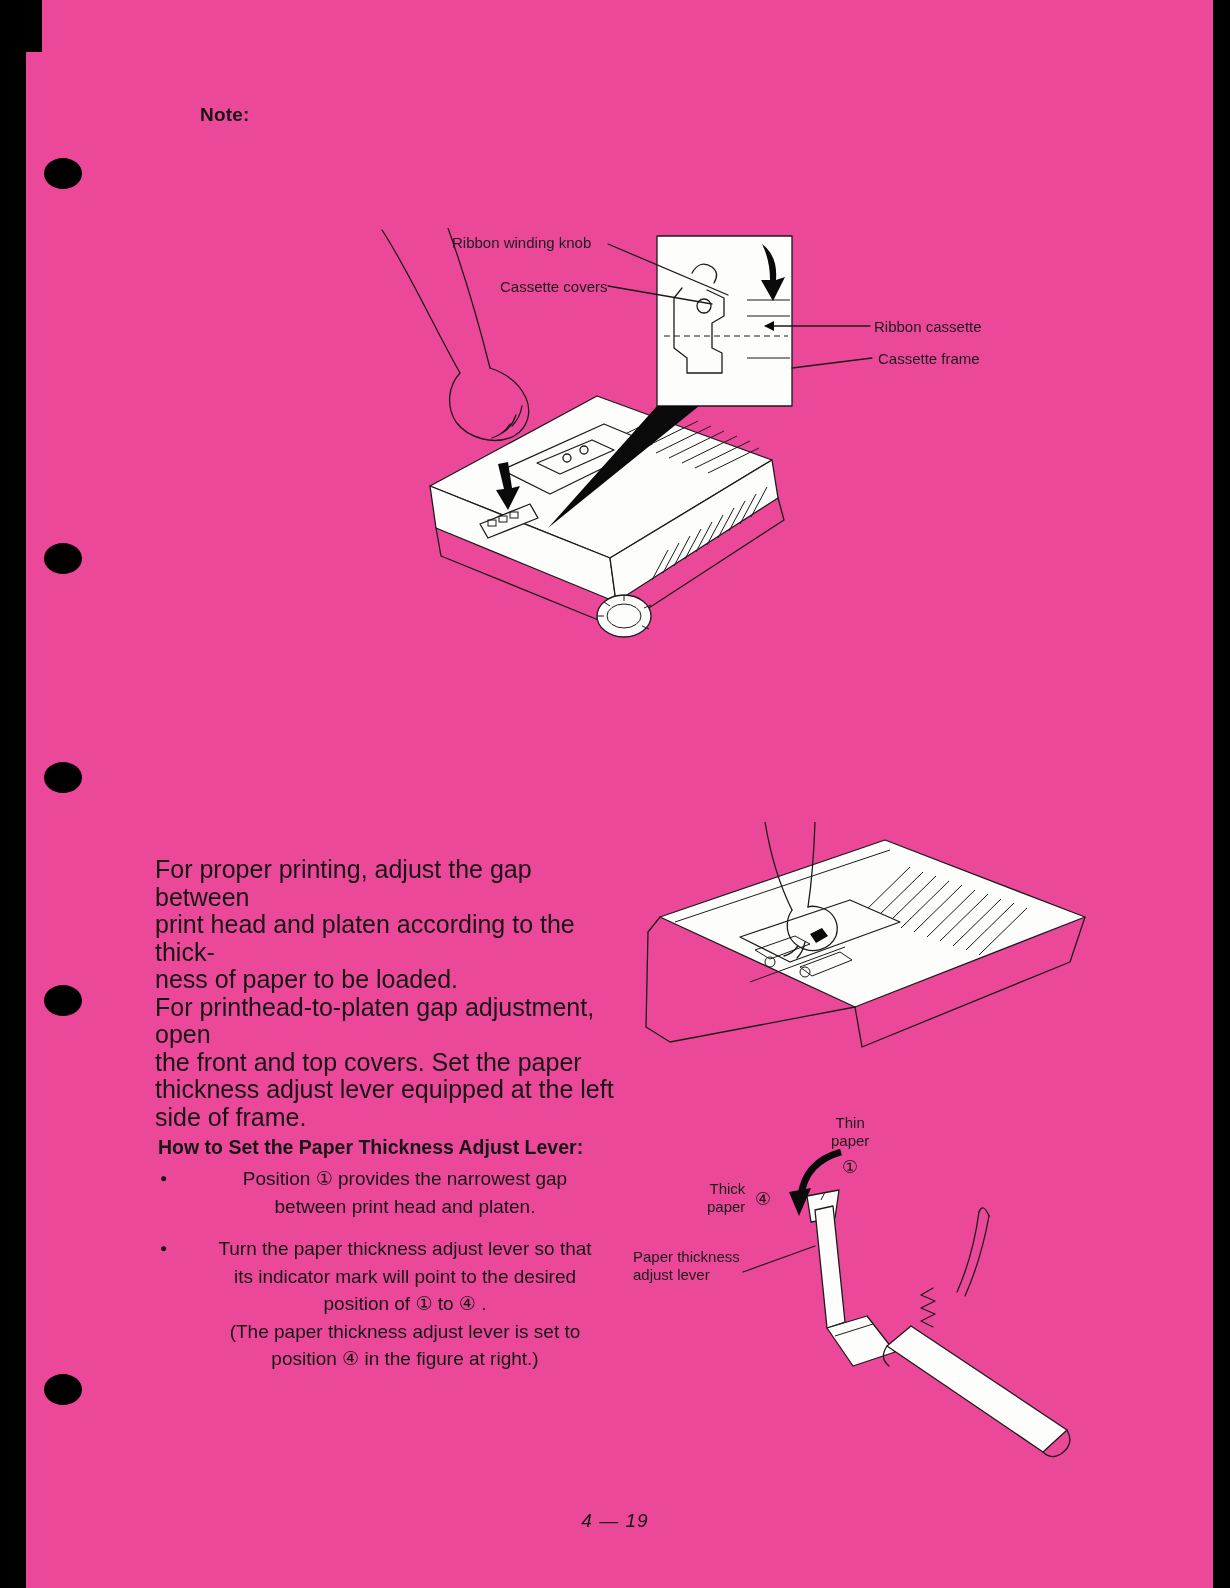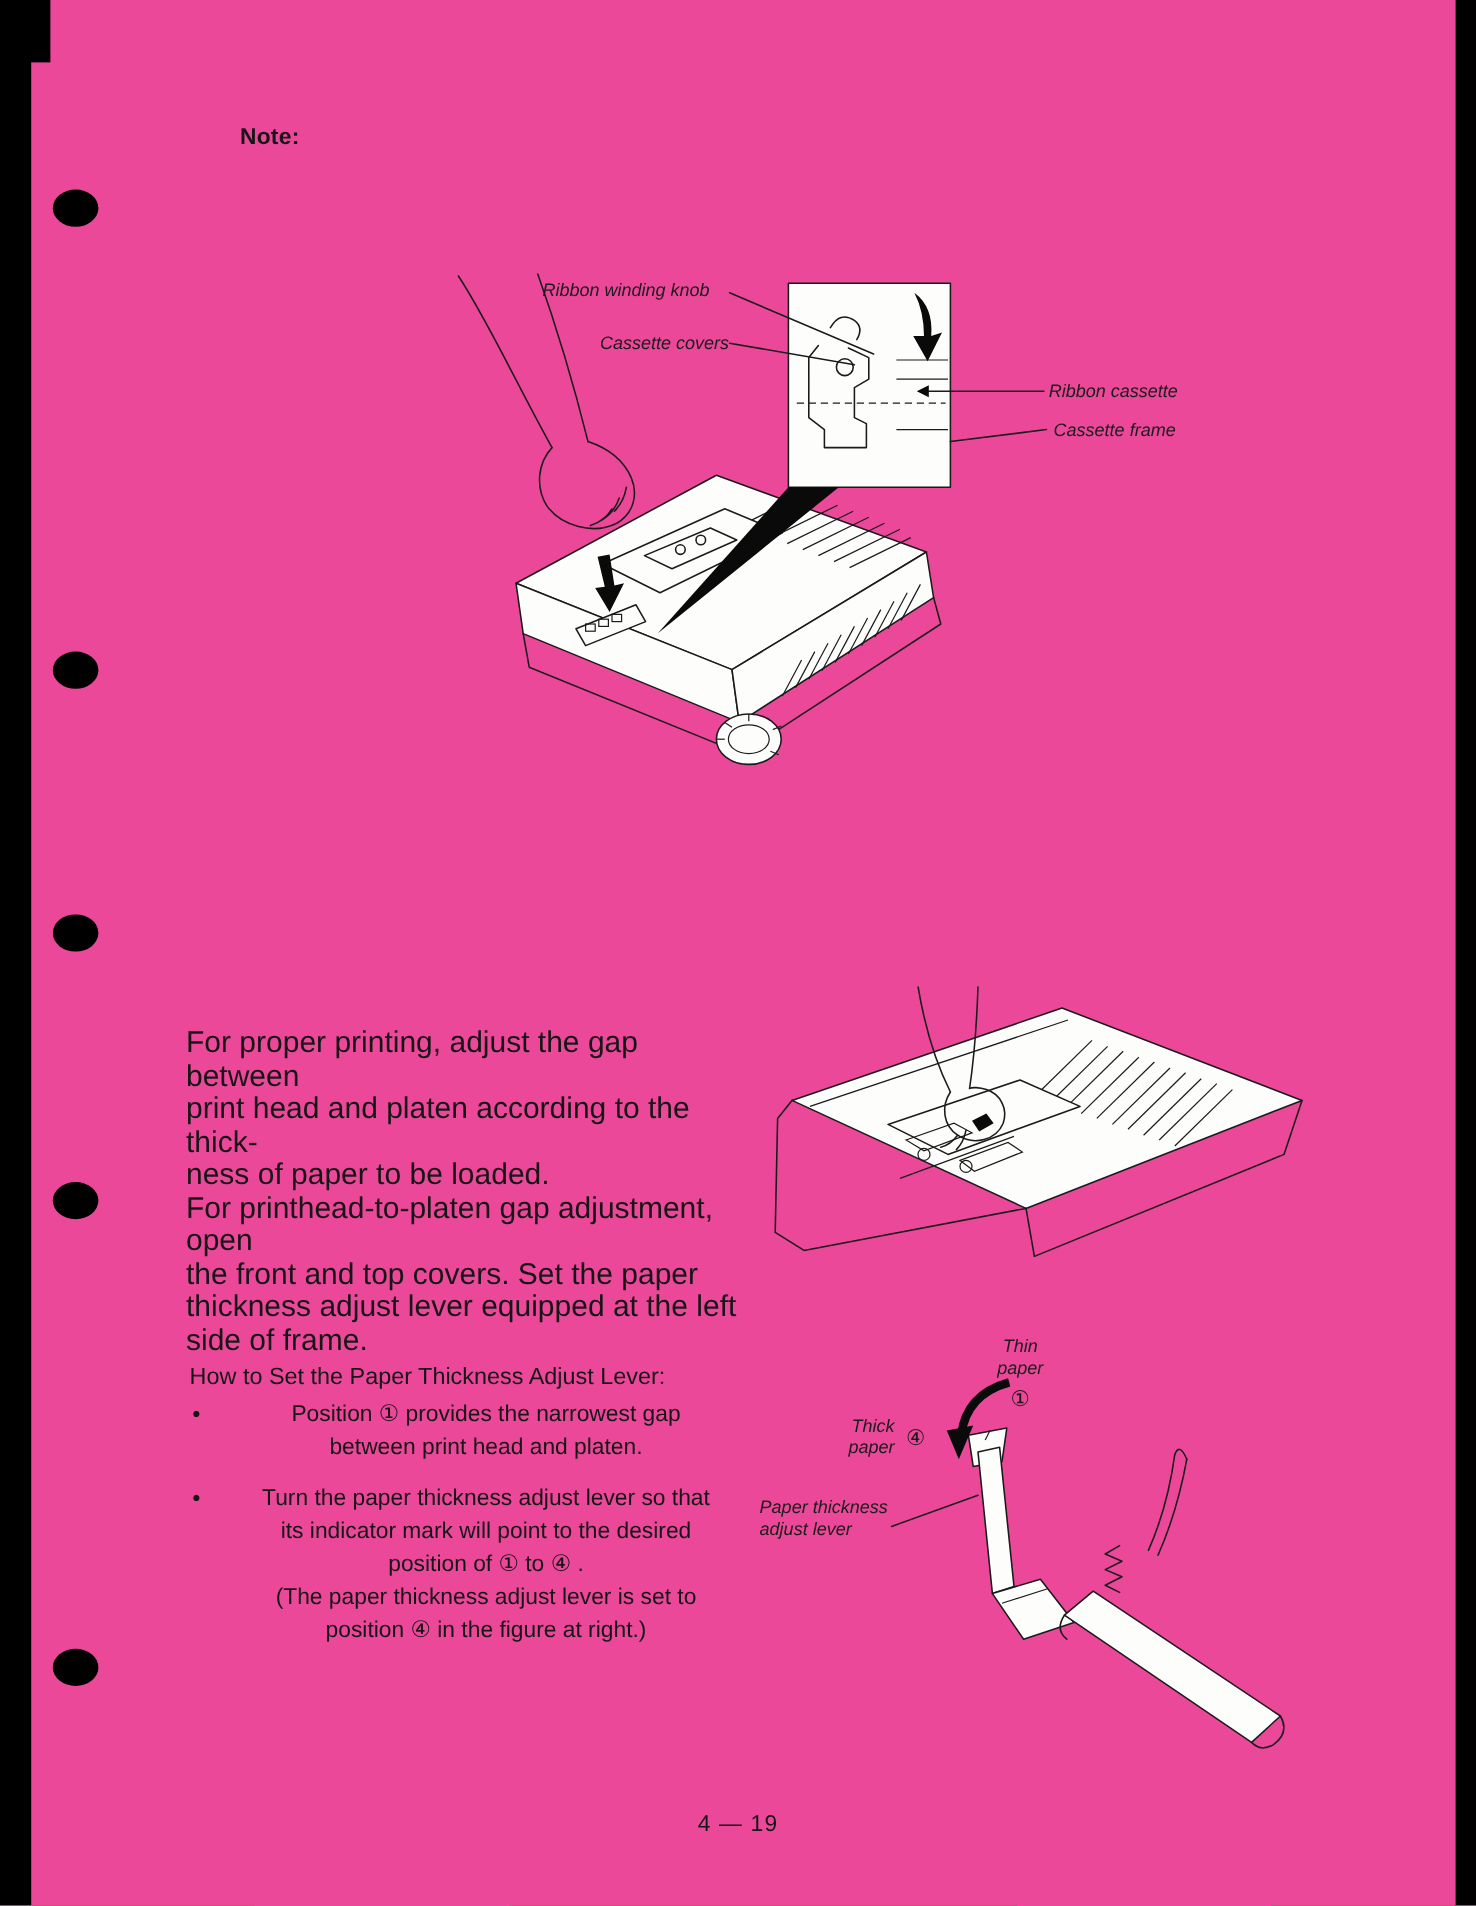--- a/index.html
+++ b/index.html
@@ -26,55 +26,56 @@
 
   .note-label {
     position:absolute; left:200px; top:104px;
     font-size:19px; font-weight:bold; letter-spacing:.2px;
   }
   .note-text {
     position:absolute; left:272px; top:104px; width:770px;
     font-size:19px; line-height:29px;
   }
 
-  .figure { position:absolute;font-style:italic; }
+  .figure { position:absolute; }
   .fig1 { left:352px; top:228px; width:660px; height:470px; }
   .fig2 { left:600px; top:822px;  width:510px; height:250px; }
   .fig3 { left:595px; top:1100px; width:480px; height:360px; }
   .figure svg { position:absolute; left:0; top:0; }
   .fig-label {
     position:absolute; font-size:15px; line-height:18px; color:#1b1b1b;
     white-space:pre-line;
   }
   .circ-num { position:absolute; font-size:18px; color:#1b1b1b; }
 
   .section-heading { position:absolute; left:155px; top:756px; font-size:19.5px; font-weight:bold; }
   .section-number  { display:inline-block; width:95px; }
   .section-body {
     position:absolute; left:155px; top:856px; width:460px;
     font-size:25px; line-height:27.5px;
   }
 
   .howto-title {
     position:absolute; left:158px; top:1136px;
     font-size:19.5px;
+    font-weight:bold;
   }
   .bullet { position:absolute; left:158px; width:470px; }
   .bullet-1 { top:1165px; }
   .bullet-2 { top:1235px; }
   .bullet-marker {
     position:absolute; left:2px; top:6px; font-size:12px;
   }
   .bullet-text {
     margin-left:24px; font-size:19px; line-height:27.5px;text-align:center;
   }
 
   .page-number {
     position:absolute; left:0; top:1510px; width:100%;
-    text-align:center; font-size:19px; letter-spacing:1px;
+    text-align:center; font-size:19px; letter-spacing:1px;font-style:italic;
   }
 
   svg .ln   { stroke:#1b1b1b; stroke-width:1.3; fill:none; stroke-linecap:round; stroke-linejoin:round; }
   svg .lnw  { stroke:#1b1b1b; stroke-width:1.3; fill:#fdfdfb; stroke-linejoin:round; }
   svg .thin { stroke:#1b1b1b; stroke-width:1; fill:none; }
   svg .blk  { fill:#0a0a0a; stroke:none; }
 </style>
 </head>
 <body>
 

